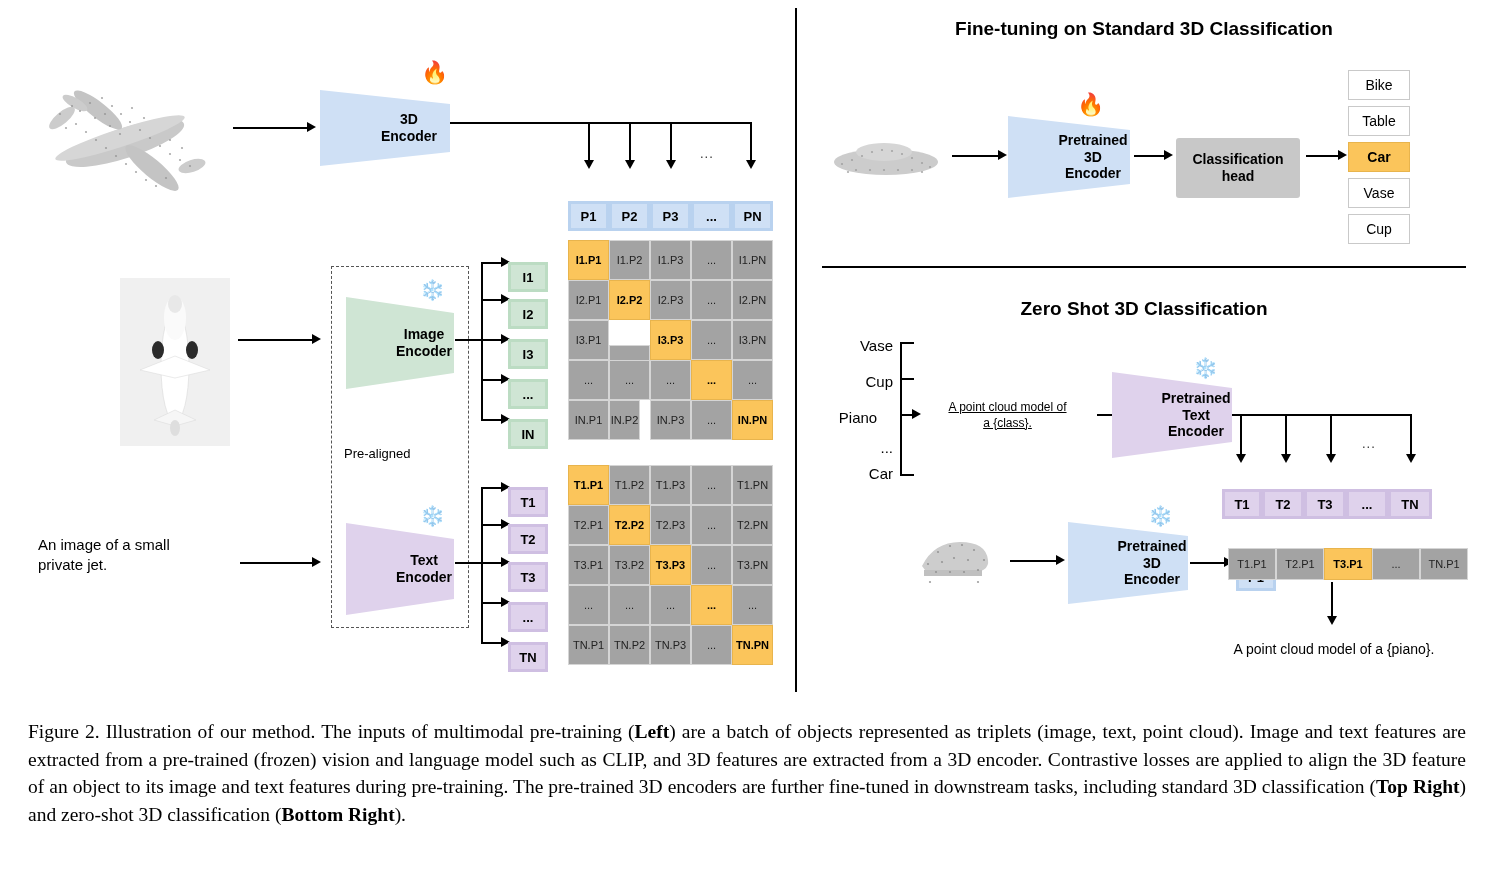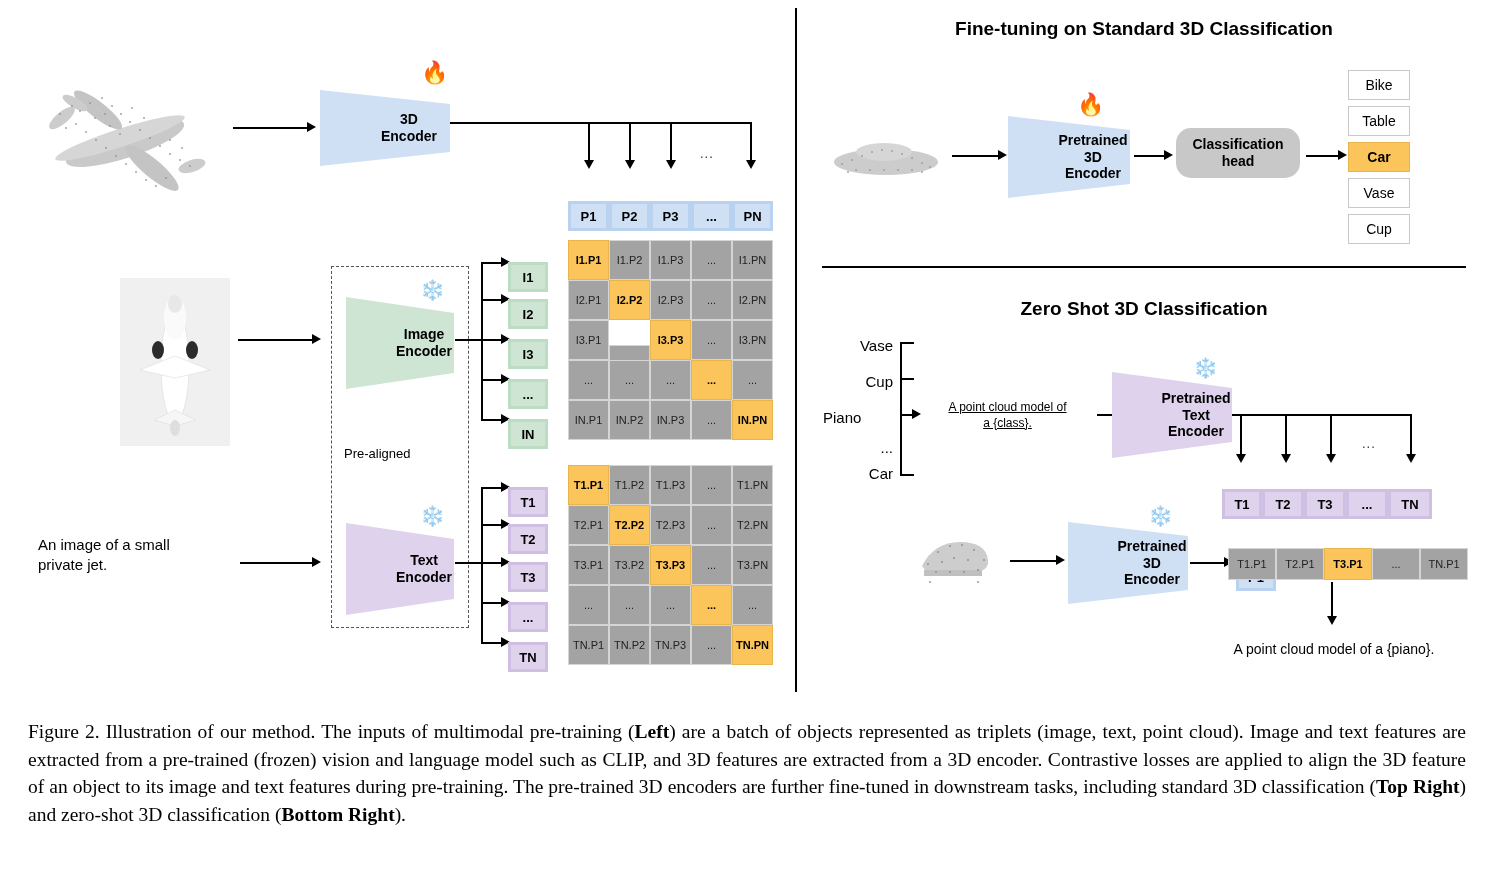--- a/index.html
+++ b/index.html
@@ -369,21 +369,21 @@
       <div class="cellbox" style="left: 609px; top: 320px; width: 41px; height: 40px; margin-top: 25px;">I3.P2</div>
       <div class="cellbox hl" style="left: 650px; top: 320px; width: 41px; height: 40px;">I3.P3</div>
       <div class="cellbox" style="left: 691px; top: 320px; width: 41px; height: 40px;">...</div>
       <div class="cellbox" style="left: 732px; top: 320px; width: 41px; height: 40px;">I3.PN</div>
       <div class="cellbox" style="left: 568px; top: 360px; width: 41px; height: 40px;">...</div>
       <div class="cellbox" style="left: 609px; top: 360px; width: 41px; height: 40px;">...</div>
       <div class="cellbox" style="left: 650px; top: 360px; width: 41px; height: 40px;">...</div>
       <div class="cellbox hl" style="left: 691px; top: 360px; width: 41px; height: 40px;">...</div>
       <div class="cellbox" style="left: 732px; top: 360px; width: 41px; height: 40px;">...</div>
       <div class="cellbox" style="left: 568px; top: 400px; width: 41px; height: 40px;">IN.P1</div>
-      <div class="cellbox" style="left: 609px; top: 400px; width: 41px; height: 40px;">IN.P2</div>
+      <div class="cellbox" style="left: 609px; top: 400px; width: 31px; height: 40px;">IN.P2</div>
       <div class="cellbox" style="left: 650px; top: 400px; width: 41px; height: 40px;">IN.P3</div>
       <div class="cellbox" style="left: 691px; top: 400px; width: 41px; height: 40px;">...</div>
       <div class="cellbox hl" style="left: 732px; top: 400px; width: 41px; height: 40px;">IN.PN</div>
     </div>
 
   <div id="text-matrix">
       <div class="cellbox hl" style="left: 568px; top: 465px; width: 41px; height: 40px;">T1.P1</div>
       <div class="cellbox" style="left: 609px; top: 465px; width: 41px; height: 40px;">T1.P2</div>
       <div class="cellbox" style="left: 650px; top: 465px; width: 41px; height: 40px;">T1.P3</div>
       <div class="cellbox" style="left: 691px; top: 465px; width: 41px; height: 40px;">...</div>
@@ -444,39 +444,39 @@
       <polygon points="0,0 122,14 122,68 0,82" fill="#cfe0f5"></polygon>
     </svg>
     <span class="lbl" style="white-space:pre-line;">Pretrained 3D
 Encoder</span>
   </div>
   <div class="emoji" style="left:1077px; top:94px;">🔥</div>
 
   <div class="arrow-h" style="left:1134px; top:155px; width:32px;"></div>
   <div class="arrow-head-r" style="left:1164px; top:150px;"></div>
 
-  <div class="headbox" style="left:1176px; top:128px; width:124px; height:50px;border-radius:15px;">
+  <div class="headbox" style="left:1176px; top:138px; width:124px; height:60px;">
     <span style="white-space:pre-line;">Classification
 head</span>
   </div>
 
   <div class="arrow-h" style="left:1306px; top:155px; width:34px;"></div>
   <div class="arrow-head-r" style="left:1338px; top:150px;"></div>
 
   <div class="classbox" style="left:1348px; top:70px; width:62px; height:30px;">Bike</div>
   <div class="classbox" style="left:1348px; top:106px; width:62px; height:30px;">Table</div>
   <div class="classbox hl" style="left:1348px; top:142px; width:62px; height:30px;">Car</div>
   <div class="classbox" style="left:1348px; top:178px; width:62px; height:30px;">Vase</div>
   <div class="classbox" style="left:1348px; top:214px; width:62px; height:30px;">Cup</div>
 
   <div class="panel-title abs" style="left:822px; top:298px; width:644px;">Zero Shot 3D Classification</div>
 
   <div class="plain-text" style="left:833px; top:336px; width:60px; text-align:right;">Vase</div>
   <div class="plain-text" style="left:833px; top:372px; width:60px; text-align:right;">Cup</div>
-  <div class="plain-text" style="left:823px; top:408px; width:70px; text-align:left;">Piano</div>
+  <div class="plain-text" style="left:823px; top:408px; width:70px; text-align:center;">Piano</div>
   <div class="plain-text" style="left:833px; top:438px; width:60px; text-align:right;">...</div>
   <div class="plain-text" style="left:833px; top:464px; width:60px; text-align:right;">Car</div>
 
   <div class="line" style="left:900px; top:342px; width:1.6px; height:134px;"></div>
   <div class="line" style="left:900px; top:342px; width:14px; height:1.6px;"></div>
   <div class="line" style="left:900px; top:378px; width:14px; height:1.6px;"></div>
   <div class="line" style="left:900px; top:414px; width:14px; height:1.6px;"></div>
   <div class="line" style="left:900px; top:474px; width:14px; height:1.6px;"></div>
   <div class="arrow-h" style="left:900px; top:414px; width:14px;"></div>
   <div class="arrow-head-r" style="left:912px; top:409px;"></div>

